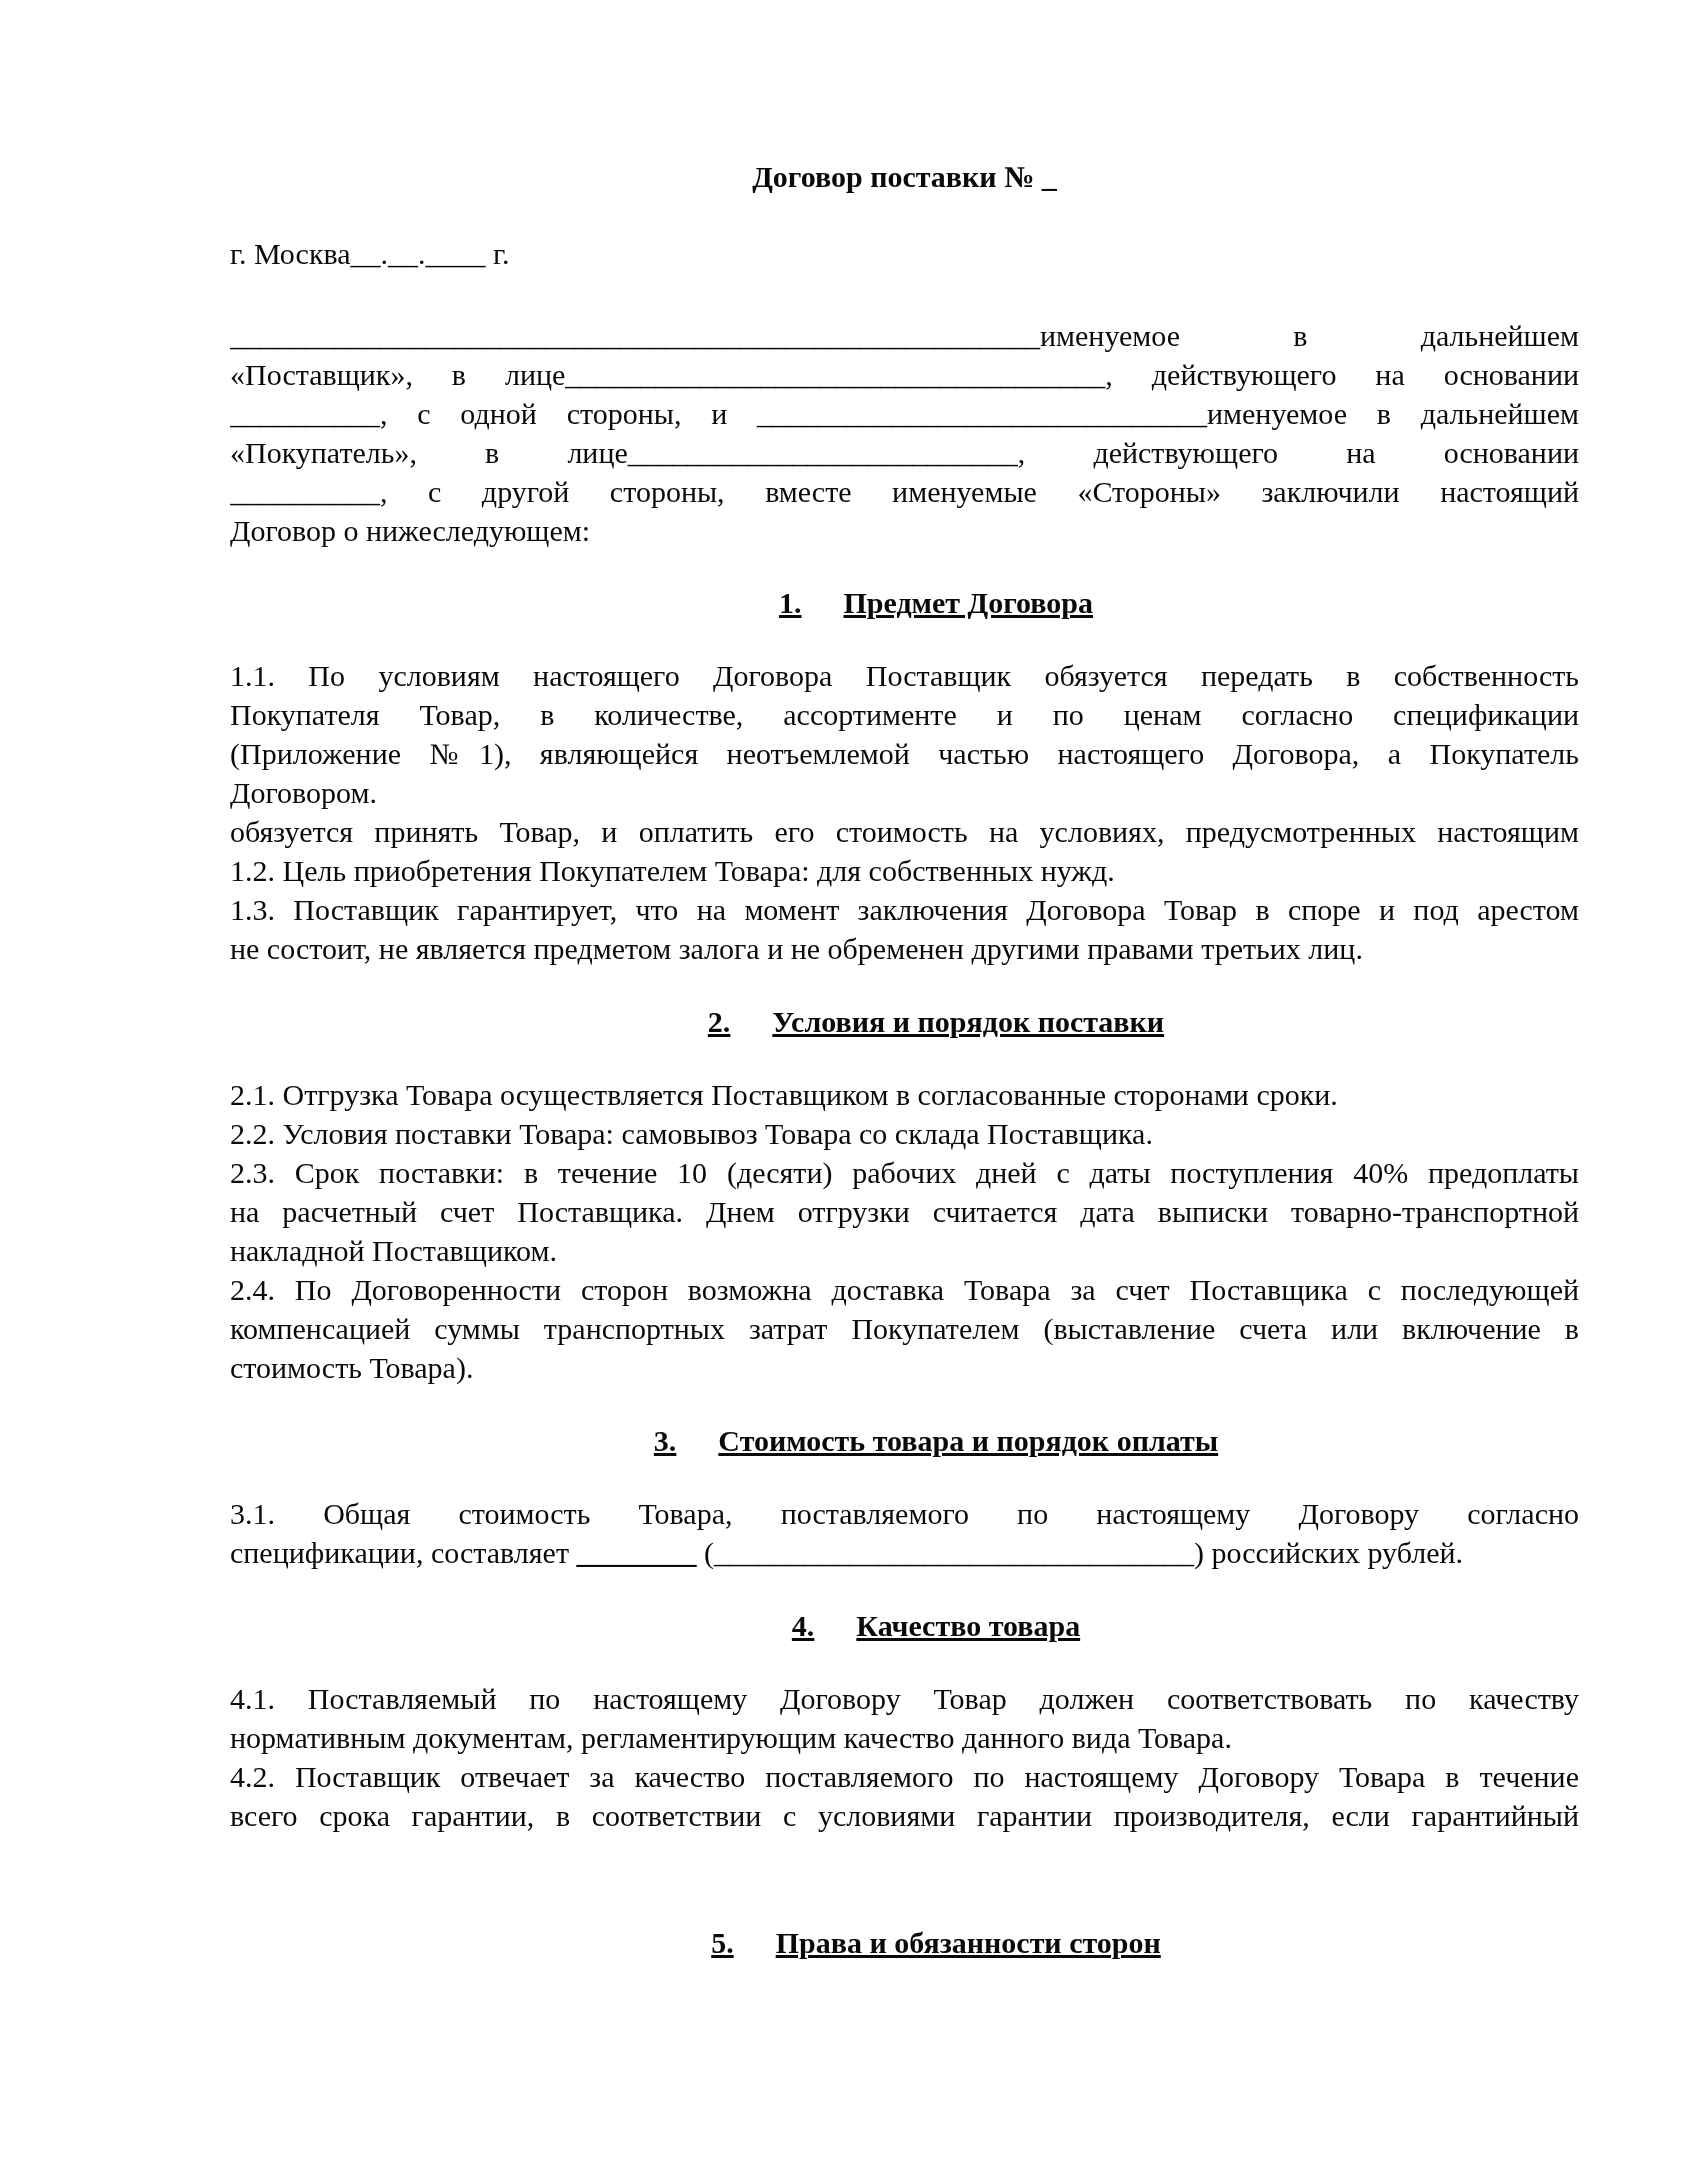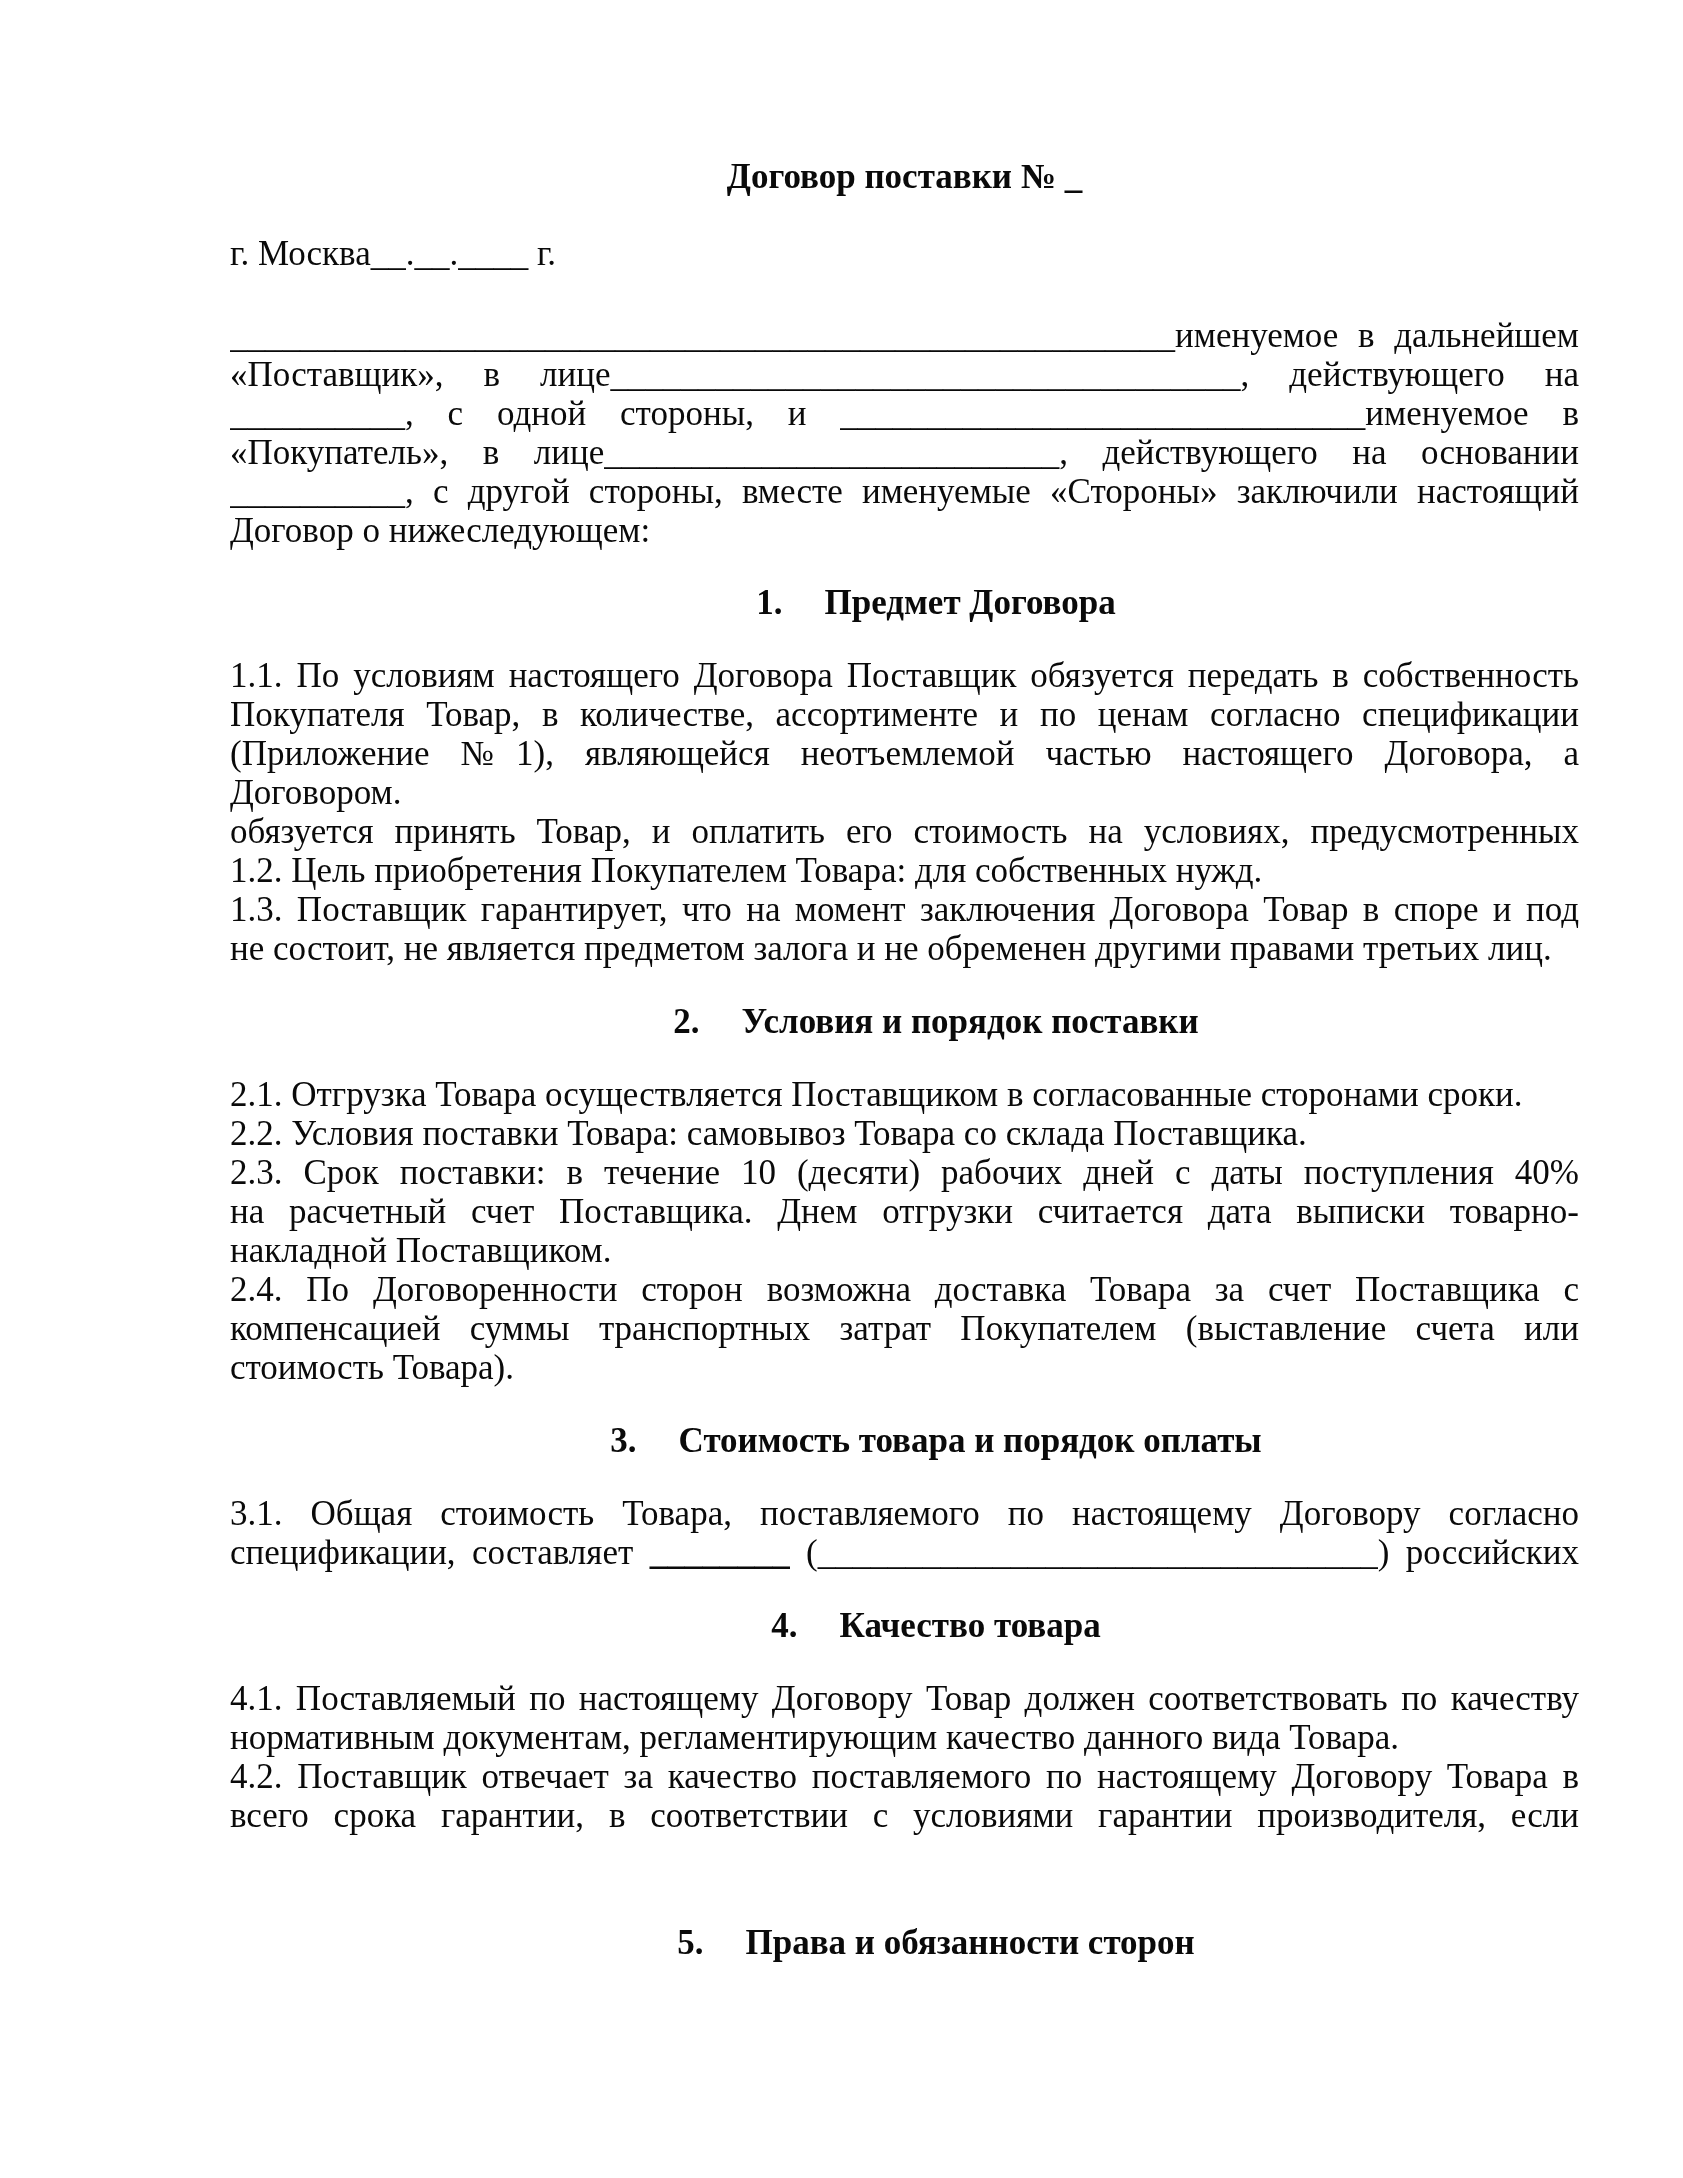--- a/index.html
+++ b/index.html
@@ -8,21 +8,21 @@
     background: #ffffff;
   }
   .page {
     position: relative;
     box-sizing: border-box;
     width: 1683px;
     height: 2178px;
     background: #ffffff;
     padding: 157px 104px 0 230px;
     font-family: "Liberation Serif", "DejaVu Serif", serif;
-    font-size: 35px;
+    font-size: 30px;
     line-height: 39px;
     color: #0a0a0a;
   }
   .doc-title {
     text-align: center;
     font-weight: bold;
   }
   .city-date {
     display: flex;
     margin-top: 38px;
@@ -34,20 +34,21 @@
     height: 39px;
     overflow: hidden;
     font-family: Liberation Serif, serif;
   }
   .line.stretch { text-align-last: justify; }
   .heading {
     font-weight: bold;
     text-align: center;
     padding-left: 63px;
     margin-top: 34px;
+    text-decoration: underline;
   }
   .heading .num { margin-right: 42px; }
   .mt-after-heading { margin-top: 34px; }
   .mt-h1 { margin-top: 33px; }
   .mt-h5 { margin-top: 88px; }
 </style>
 </head>
 <body>
 
 <div class="page">

